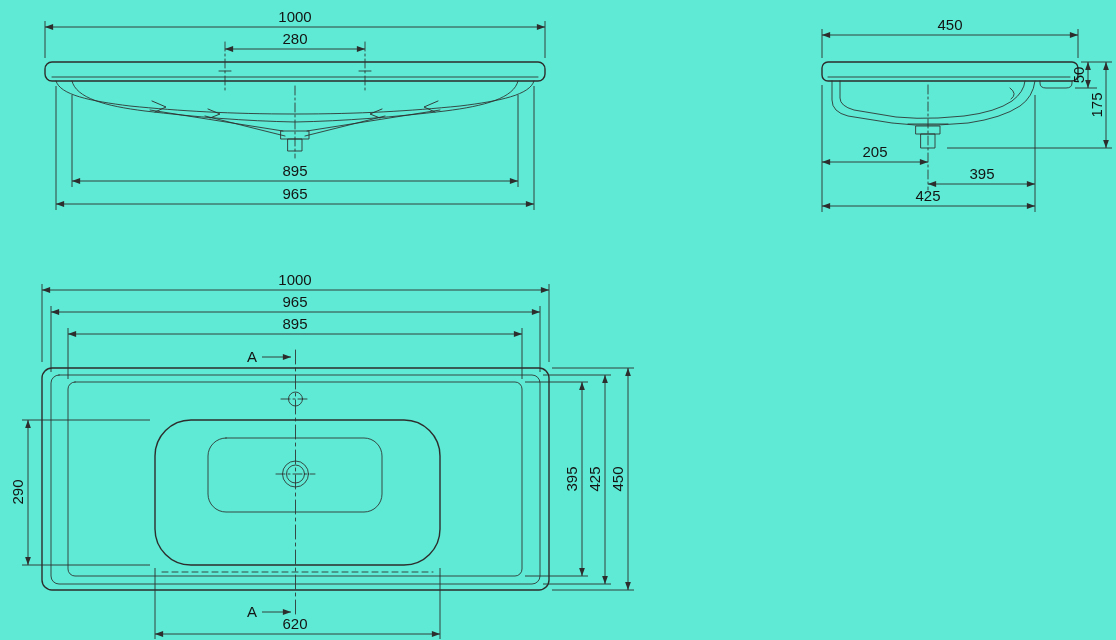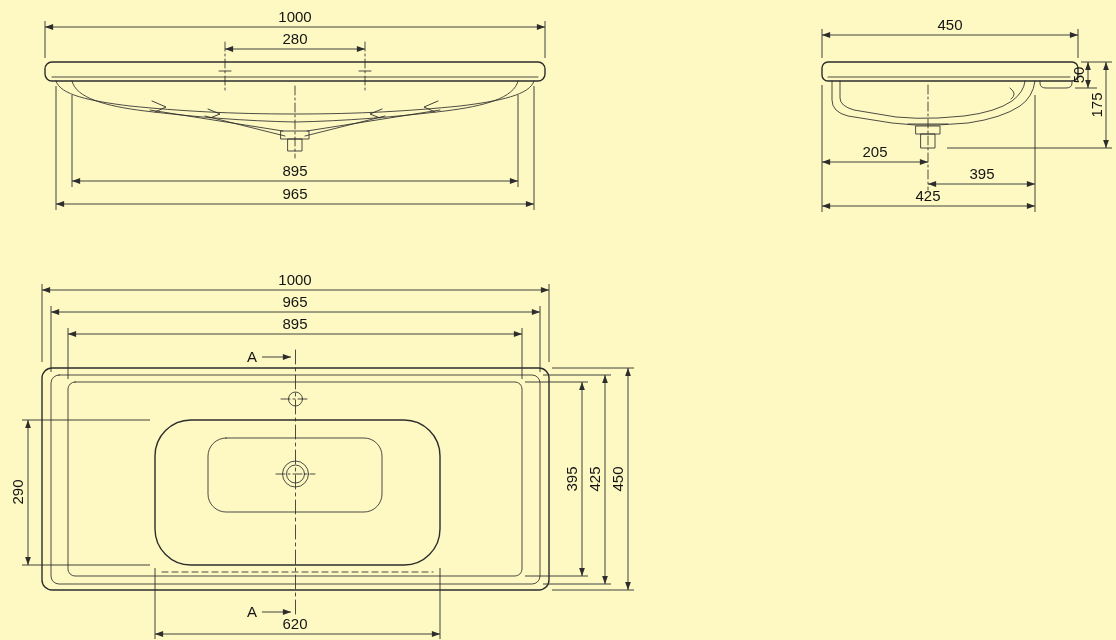--- a/index.html
+++ b/index.html
@@ -1,17 +1,17 @@
 <!DOCTYPE html>
 <html><head>
 <meta charset="utf-8">
 <style>
   html,body { margin:0; padding:0; background:#ffffff; }
   .canvas {
-    position:relative; width:1116px; height:640px; background:#fef9c3;
+    position:relative; width:1116px; height:640px; background:#5eead4;
     font-family:"Liberation Sans", sans-serif; overflow:hidden;
   }
   svg { display:block; }
   .obj   { fill:none; stroke:#2d2d2d; stroke-width:1.4; stroke-linejoin:round; stroke-linecap:round; }
   .obj .thin { stroke-width:0.85; }
   .dim line, .dim path, .dim polyline { fill:none; stroke:#2d2d2d; stroke-width:0.9; }
   .dim text { font-size:15px; fill:#141414; text-anchor:middle; stroke:none; font-family:"Liberation Sans", sans-serif; }
   .dash-center { stroke-dasharray:9 3 2 3; stroke-width:0.8; }
   .dash-hidden { stroke-dasharray:6 4; stroke-width:0.9; }
   .dash-axis   { stroke-dasharray:14 4 3 4; stroke-width:0.8; }

